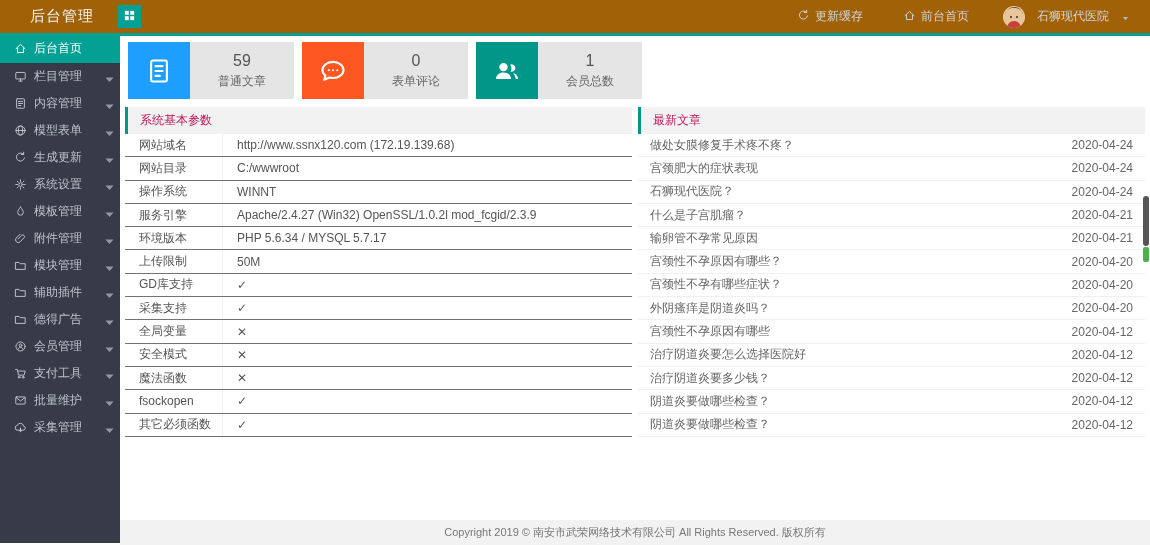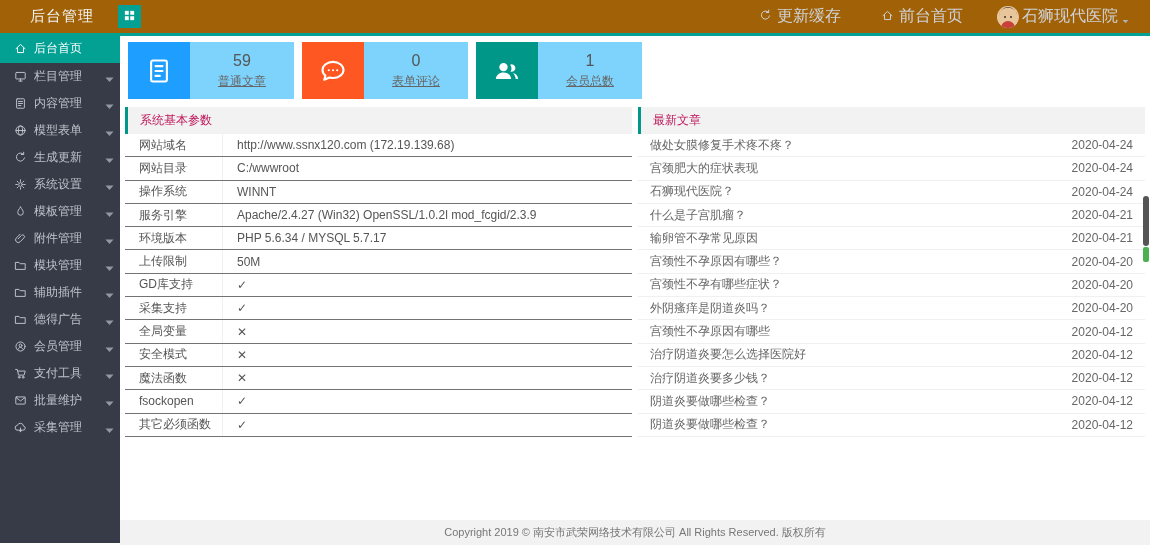--- a/index.html
+++ b/index.html
@@ -7,48 +7,48 @@
     font-family:"Liberation Sans","DejaVu Sans",sans-serif; background:#fff; }
   body { position:relative; }
 
   
   .header { position:absolute; top:0; left:0; right:0; height:33px; background:#a16207;
     display:flex; align-items:center; z-index:5; }
   .logo { color:#f2f2f2; font-size:15px; padding-left:30px; width:95px; letter-spacing:1px; white-space:nowrap; }
   .collapse-btn { position:absolute; left:118px; top:5px; width:23px; height:23px;
     background:#02A193; color:#fff; display:flex; align-items:center; justify-content:center; cursor:pointer; }
   .collapse-btn svg { width:13px; height:13px; }
-  .header-right { margin-left:auto; display:flex; align-items:center; color:#cfd3d9; font-size:16px; }
+  .header-right { margin-left:auto; display:flex; align-items:center; color:#cfd3d9; font-size:12px; }
   .header-action { display:flex; align-items:center; gap:5px; padding:0 20px; height:33px; cursor:pointer; }
   .header-action svg { width:13px; height:13px; }
-  .user-area { display:flex; align-items:center; gap:3px; padding:0 20px 0 14px; height:33px; cursor:pointer;font-family:Liberation Serif, serif; }
+  .user-area { display:flex; align-items:center; gap:12px; padding:0 20px 0 14px; height:33px; cursor:pointer;font-family:Liberation Serif, serif; }
   .avatar { width:22px; height:22px; border-radius:50%; overflow:hidden; background:#d8b08c; flex:0 0 auto; }
   .caret-sm { width:9px; height:9px; color:#aeb3bb; }
 
   
   .sidebar { position:absolute; top:33px; left:0; bottom:2px; width:120px; background:#363B47; z-index:4; }
   .side-menu { list-style:none; }
   .side-item { height:27px; display:flex; align-items:center; color:#BDC2CB; font-size:12px;
     padding:0 9px 0 14px; cursor:pointer; white-space:nowrap; }
   .side-item.active { background:#02A193; color:#fff; height:30px; }
   .side-item svg { width:13px; height:13px; margin-right:7px; flex:0 0 auto; }
   .side-item .caret { margin-left:auto; width:8px; height:8px; color:#9298a3; }
 
   
   .main { position:absolute; left:120px; top:33px; right:0; bottom:25px; background:#fff;
     border-top:3px solid #02A193; overflow:hidden; }
 
   .cards { display:flex; gap:8px; margin:6px 5px 0 8px; }
   .card { display:flex; width:166px; height:57px; cursor:pointer; }
   .card-icon { width:62px; display:flex; align-items:center; justify-content:center; color:#fff; }
   .card-icon svg { width:28px; height:28px; }
-  .card-body { flex:1; background:#7dd3fc; display:flex; flex-direction:column;
+  .card-body { flex:1; background:#e5e5e5; display:flex; flex-direction:column;
     align-items:center; justify-content:center;text-align:right; }
   .card-value { font-size:16px; color:#555; }
-  .card-label { font-size:12px; color:#666; margin-top:3px;text-decoration:underline; }
+  .card-label { font-size:12px; color:#666; margin-top:3px; }
 
   .panels { display:flex; gap:6px; margin:8px 5px 0 5px; }
   .panel { flex:1; min-width:0; }
   .panel-header { height:27px; line-height:26px; background:#F2F2F2; border-left:3px solid #009688;
     font-size:12px; color:#be185d; padding-left:12px; }
 
   .info-row { display:flex; align-items:stretch; height:23.3px; border-bottom:1px solid #737373;
     font-size:12px; color:#555; }
   .info-label { width:98px; padding-left:14px; border-right:1px solid #F0F0F0;
     display:flex; align-items:center; flex:0 0 auto; }

